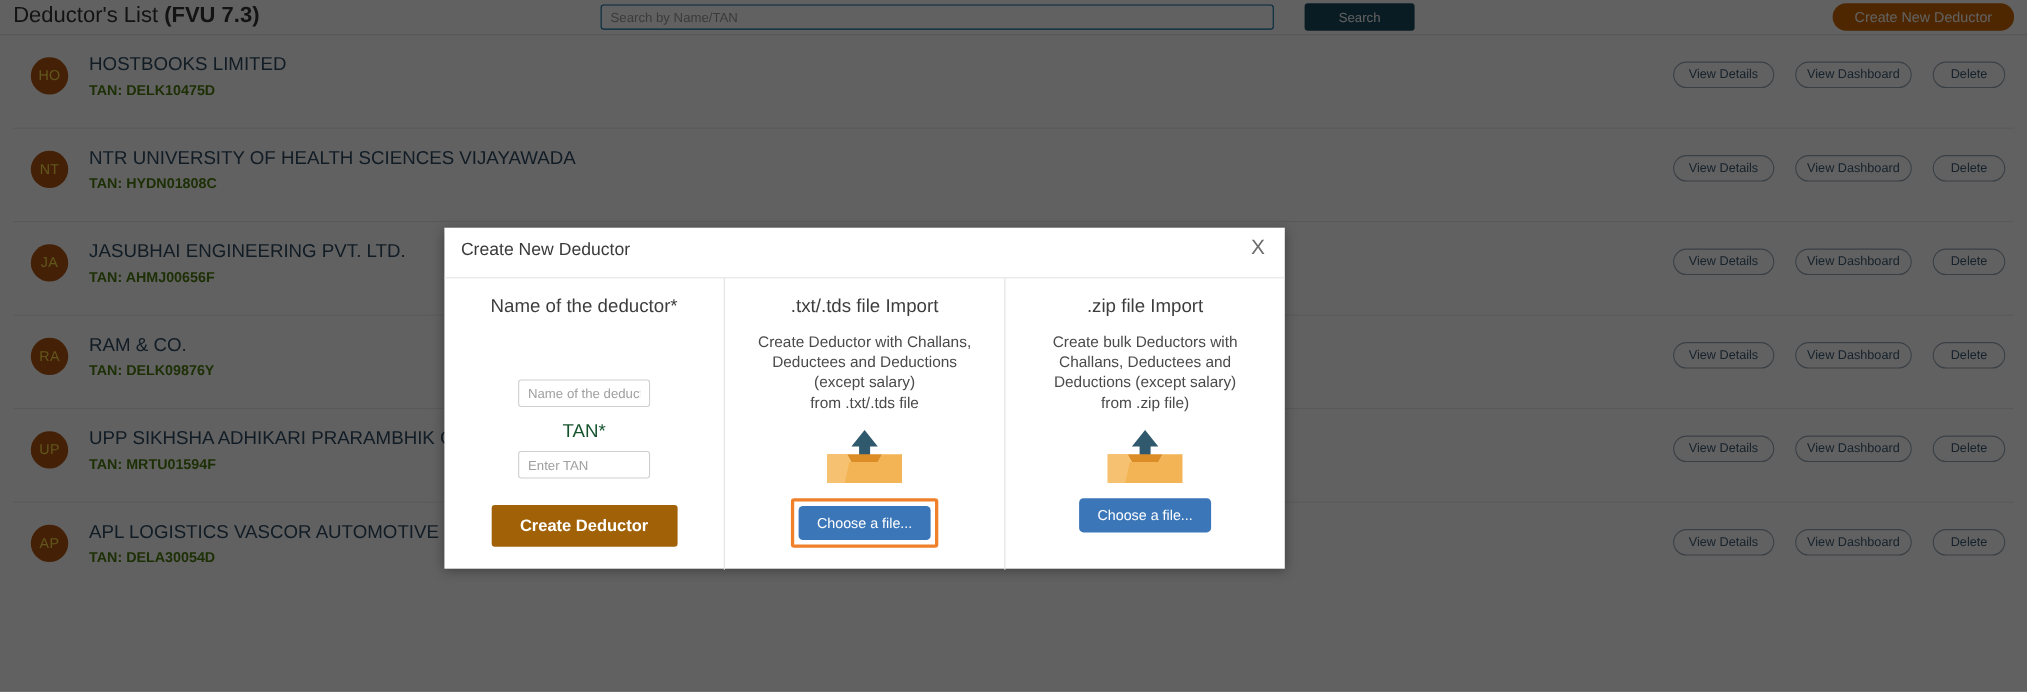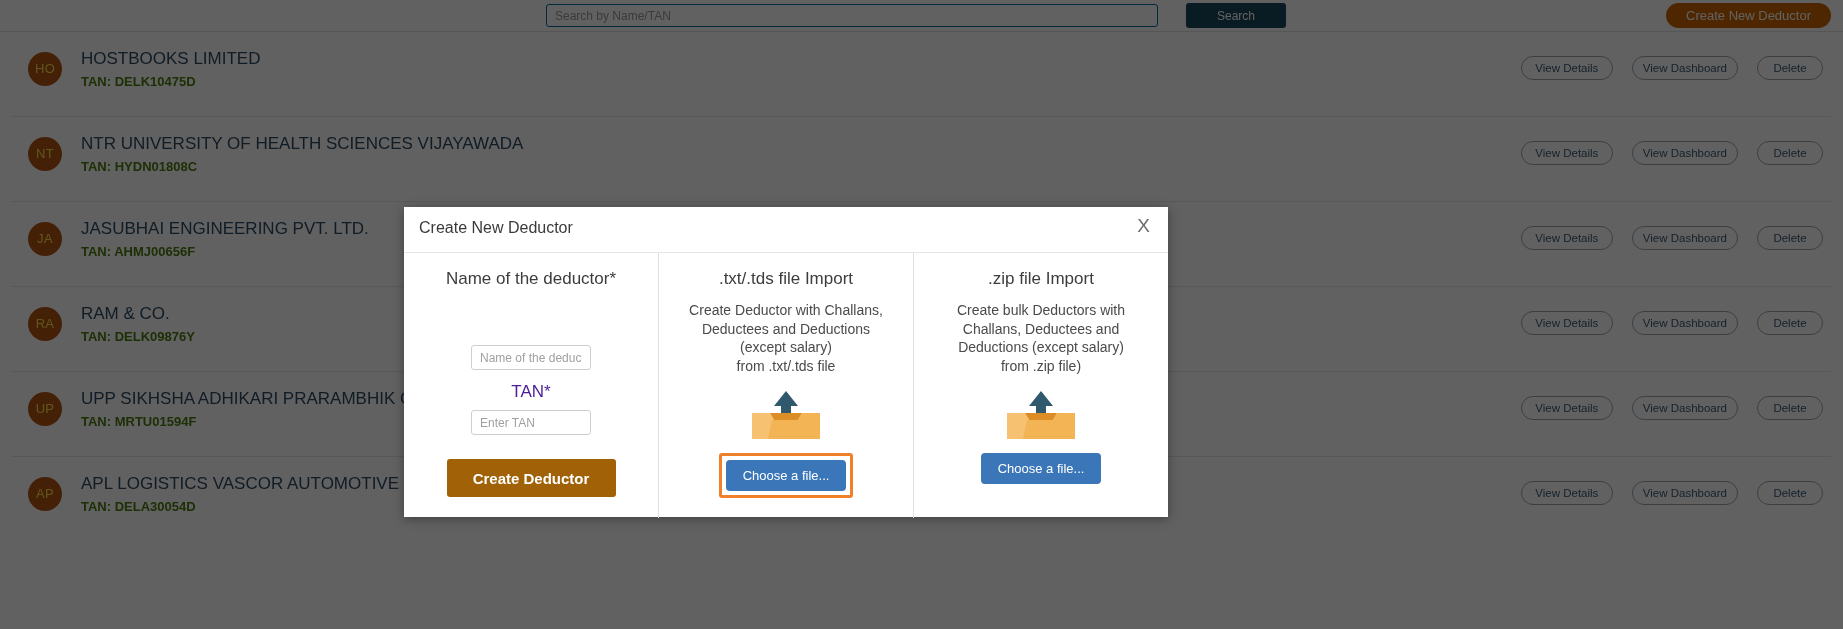--- a/index.html
+++ b/index.html
@@ -238,21 +238,21 @@
     font-family: "Liberation Sans", sans-serif;
     font-size: 12px;
     color: #555;
     padding: 0 8px;
     background: #fff;
     outline: none;
   }
   .field::placeholder { color: #a0a0a0; }
   .field-name { margin-top: 56px; }
   .field-tan  { margin-top: 8px; }
-  .tan-label { font-size: 17px; color: #4c1d95; margin-top: 12px; }
+  .tan-label { font-size: 17px; color: #14532d; margin-top: 12px; }
 
   .create-deductor-btn {
     display: block;
     margin: 24px auto 0 auto;
     width: 169px;
     height: 38px;
     background: #a16207;
     color: #ffffff;
     border: none;
     border-radius: 3px;
@@ -294,20 +294,23 @@
   }
 </style>
 </head>
 <body>
 
 <div id="page">
 
   <div class="bg-page">
 
     <div class="topbar">
+      <div class="page-title">
+        <span>Deductor's List </span><b>(FVU 7.3)</b>
+      </div>
 
       <input class="search-input" type="text" placeholder="Search by Name/TAN" style="">
 
       <button class="search-button">Search</button>
 
       <button class="create-button">Create New Deductor</button>
     </div>
 
     <div class="list">
 

